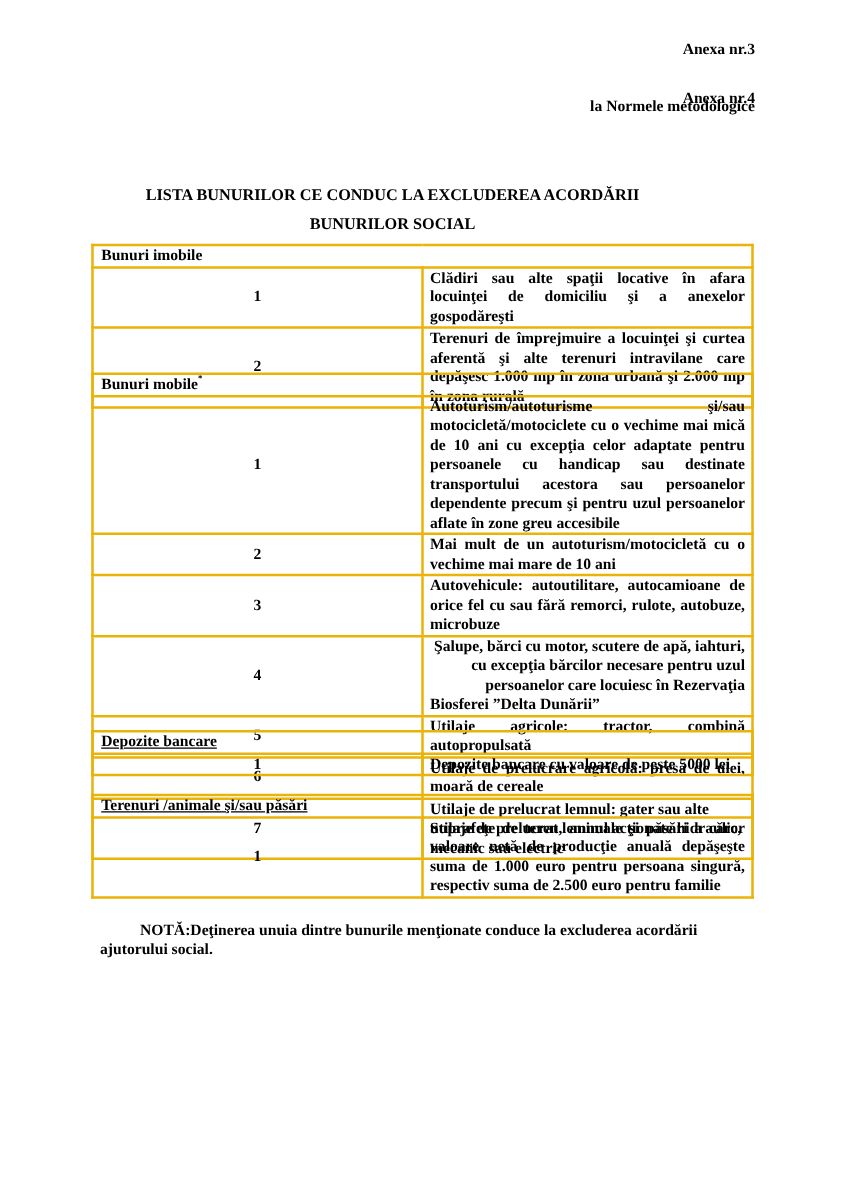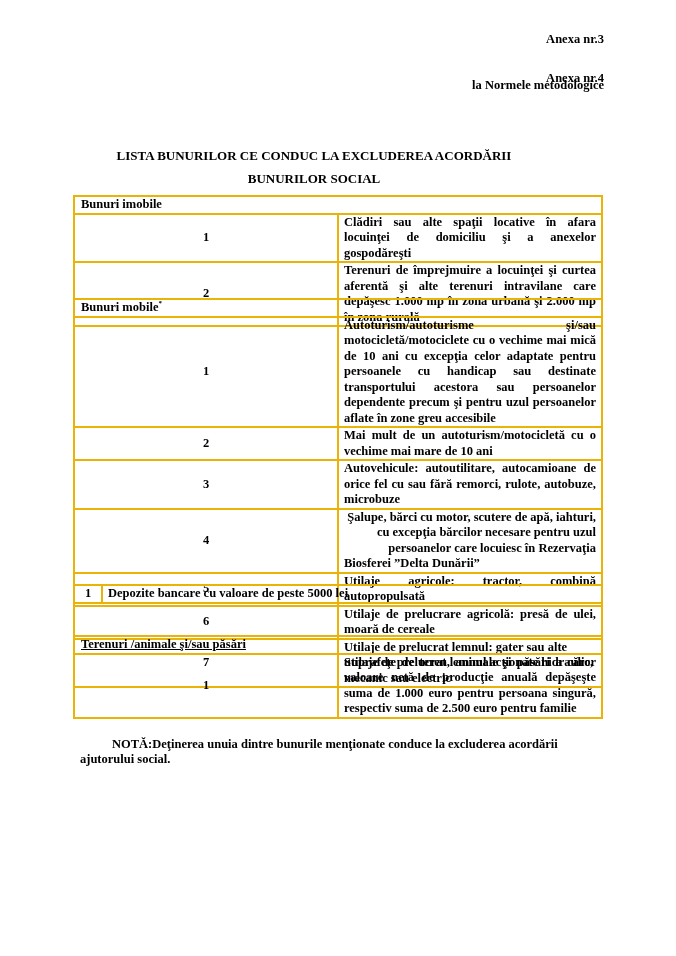--- a/index.html
+++ b/index.html
@@ -93,20 +93,25 @@
   </tr>
   <tr>
     <td class="num" style="height:32px;">7</td>
     <td class="txt" style="text-align:left;">Utilaje de prelucrat lemnul: gater sau alte utilaje de prelucrat lemnul acţionate hidraulic, mecanic sau electric</td>
   </tr>
 </tbody>
   </table>
 
 <table class="doc" style="top:584px;">
   <tbody>
+      <tr>
+    <td class="hdr" colspan="2" style="height:15px;">
+      <span class="u">Depozite bancare</span>
+    </td>
+  </tr>
   <tr>
     <td class="num" style="height:15px;">1</td>
     <td class="txt">Depozite bancare cu valoare de peste 5000 lei</td>
   </tr>
 </tbody>
   </table>
 
 <table class="doc" style="top:635px;">
   <tbody>
       <tr>

